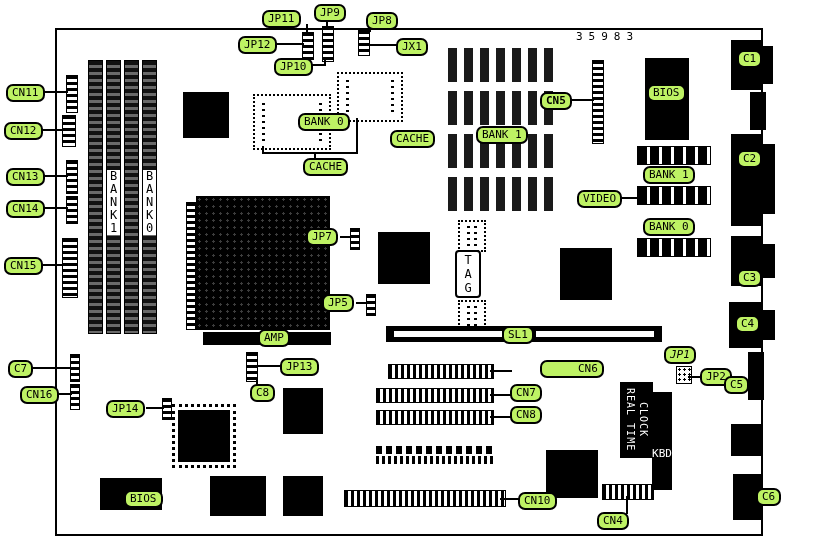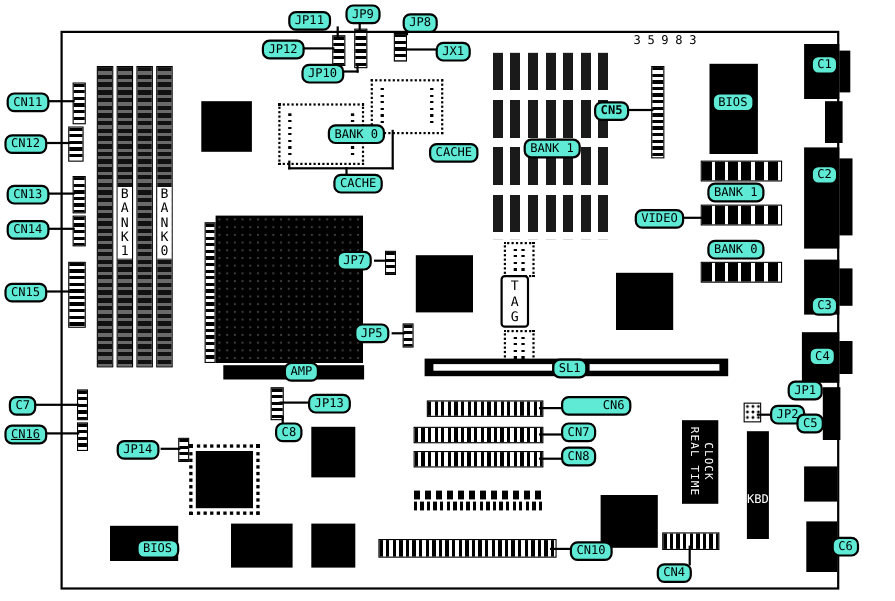--- a/index.html
+++ b/index.html
@@ -1,19 +1,19 @@
 <!DOCTYPE html>
 <html><head>
 <meta charset="utf-8">
 <style>
   html,body{margin:0;padding:0;background:#fff;}
   .stage{position:relative;width:814px;height:546px;background:#fff;overflow:hidden;
          font-family:"DejaVu Sans Mono",monospace;color:#000;}
   .board{position:absolute;border:2px solid #000;background:#fff;z-index:0;}
-  .lbl{position:absolute;border:2px solid #000;border-radius:7px;background:#5eead4;
+  .lbl{position:absolute;border:2px solid #000;border-radius:7px;background:#bef264;
        font:11px/14px "DejaVu Sans Mono",monospace;padding:0 4px;white-space:nowrap;
        text-align:center;z-index:6;}
   .ln{position:absolute;background:#000;z-index:4;}
   .chip{position:absolute;background:#000;z-index:2;}
   .vdots{position:absolute;border:1px solid #000;z-index:3;
          background:repeating-linear-gradient(to bottom,#000 0 3px,#fff 3px 6px);}
   .hdots{position:absolute;border:1px solid #000;z-index:3;
          background:repeating-linear-gradient(to right,#000 0 3px,#fff 3px 6px);}
   .dotgrid{position:absolute;border:1px solid #000;background-color:#fff;z-index:3;
          background-image:radial-gradient(#000 1.2px,transparent 1.4px);background-size:5px 5px;}
@@ -66,21 +66,21 @@
   <div class="vdots" style="left:66px;top:196px;width:10px;height:26px;"></div>
 
   <div class="lbl" style="left:4px;top:257px;">CN15</div>
   <div class="ln" style="left:40px;top:264px;width:24px;height:2px;"></div>
   <div class="vdots" style="left:62px;top:238px;width:14px;height:58px;"></div>
 
   <div class="lbl" style="left:8px;top:360px;">C7</div>
   <div class="ln" style="left:28px;top:367px;width:44px;height:2px;"></div>
   <div class="vdots" style="left:70px;top:354px;width:8px;height:26px;"></div>
 
-  <div class="lbl" style="left:4px;top:386px;text-decoration:underline;">CN16</div>
+  <div class="lbl" style="left:20px;top:386px;">CN16</div>
   <div class="ln" style="left:40px;top:393px;width:32px;height:2px;"></div>
   <div class="vdots" style="left:70px;top:384px;width:8px;height:24px;"></div>
 
   <div class="simm" style="left:88px;top:60px;height:272px;"></div>
   <div class="simm" style="left:106px;top:60px;height:272px;"></div>
   <div class="simm" style="left:124px;top:60px;height:272px;"></div>
   <div class="simm" style="left:142px;top:60px;height:272px;"></div>
   <div class="stack" style="left:107px;top:170px;">BANK1</div>
   <div class="stack" style="left:143px;top:170px;">BANK0</div>
 
@@ -147,21 +147,21 @@
   <div class="chip" style="left:203px;top:332px;width:128px;height:13px;"></div>
   <div class="lbl" style="left:258px;top:329px;">AMP</div>
 
   <div class="chip" style="left:386px;top:326px;width:276px;height:16px;">
     <div style="position:absolute;left:8px;top:5px;width:108px;height:6px;background:#fff;"></div>
     <div style="position:absolute;left:150px;top:5px;width:118px;height:6px;background:#fff;"></div>
   </div>
   <div class="lbl" style="left:502px;top:326px;">SL1</div>
 
   <div class="hdots" style="left:388px;top:364px;width:104px;height:13px;"></div>
-  <div class="lbl" style="left:510px;top:360px;padding-left:36px;">CN6</div>
+  <div class="lbl" style="left:540px;top:360px;padding-left:36px;">CN6</div>
   <div class="ln" style="left:490px;top:370px;width:22px;height:2px;"></div>
   <div class="hdots" style="left:376px;top:388px;width:116px;height:13px;"></div>
   <div class="lbl" style="left:510px;top:384px;">CN7</div>
   <div class="ln" style="left:490px;top:394px;width:22px;height:2px;"></div>
   <div class="hdots" style="left:376px;top:410px;width:116px;height:13px;"></div>
   <div class="lbl" style="left:510px;top:406px;">CN8</div>
   <div class="ln" style="left:490px;top:416px;width:22px;height:2px;"></div>
 
   <div style="position:absolute;left:376px;top:446px;width:118px;height:18px;z-index:2;
               background-image:repeating-linear-gradient(to right,#000 0 6px,transparent 6px 10px),
@@ -173,25 +173,25 @@
   <div class="ln" style="left:500px;top:498px;width:20px;height:2px;"></div>
   <div class="chip" style="left:546px;top:450px;width:52px;height:48px;"></div>
   <div class="hdots" style="left:602px;top:484px;width:50px;height:14px;"></div>
   <div class="ln" style="left:626px;top:496px;width:2px;height:18px;"></div>
   <div class="lbl" style="left:597px;top:512px;">CN4</div>
 
   <div class="chip" style="left:620px;top:382px;width:33px;height:76px;display:flex;justify-content:center;align-items:center;gap:1px;">
     <span class="vtxt">REAL TIME</span>
     <span class="vtxt">CLOCK</span>
   </div>
-  <div class="chip" style="left:679px;top:392px;width:20px;height:98px;">
+  <div class="chip" style="left:652px;top:392px;width:20px;height:98px;">
     <span style="position:absolute;left:0;right:0;bottom:30px;text-align:center;color:#fff;font:11px 'DejaVu Sans Mono',monospace;">KBD</span>
   </div>
 
-  <div class="lbl" style="left:716px;top:346px;">JP1</div>
+  <div class="lbl" style="left:664px;top:346px;font-style:italic;">JP1</div>
   <div class="dotgrid" style="left:676px;top:366px;width:14px;height:16px;"></div>
   <div class="lbl" style="left:700px;top:368px;">JP2</div>
   <div class="ln" style="left:688px;top:376px;width:14px;height:2px;"></div>
   <div class="lbl" style="left:724px;top:376px;">C5</div>
   <div class="chip" style="left:748px;top:352px;width:16px;height:48px;"></div>
 
   <div class="chip" style="left:731px;top:40px;width:32px;height:50px;"></div>
   <div class="chip" style="left:763px;top:46px;width:10px;height:38px;"></div>
   <div class="lbl" style="left:737px;top:50px;">C1</div>
   <div class="chip" style="left:750px;top:92px;width:16px;height:38px;"></div>

